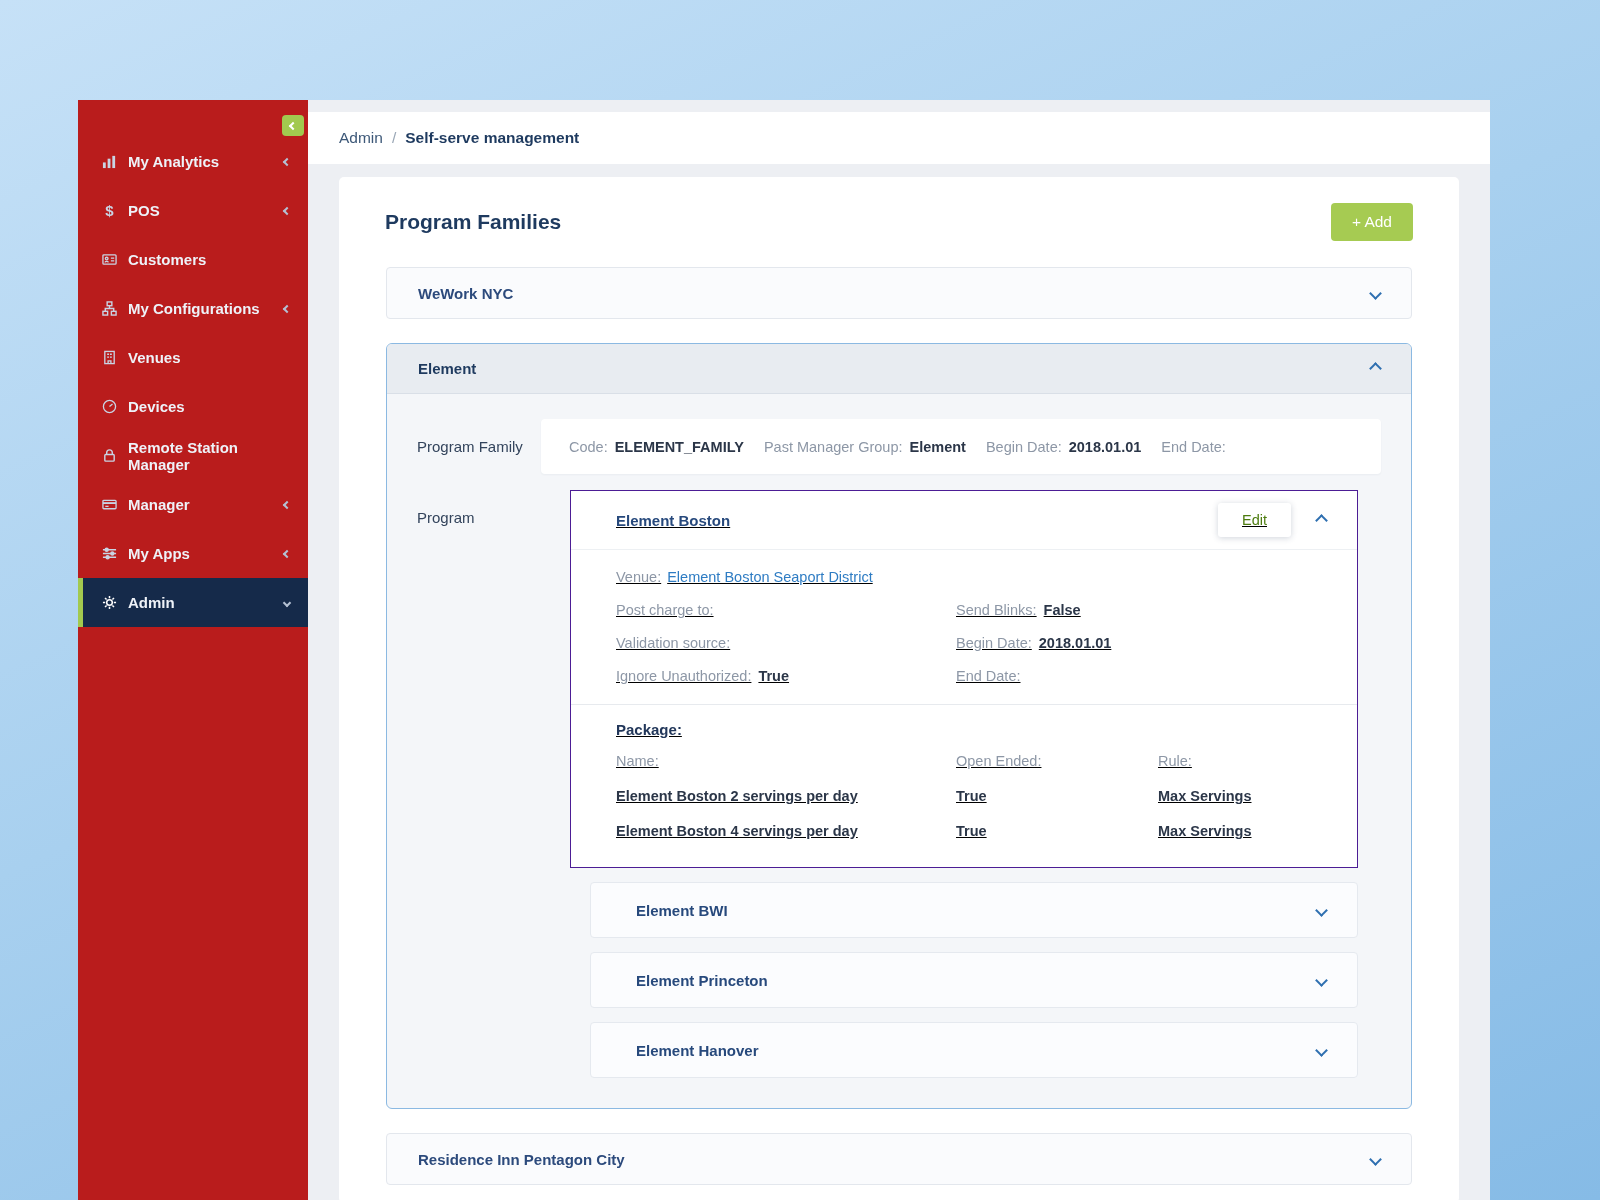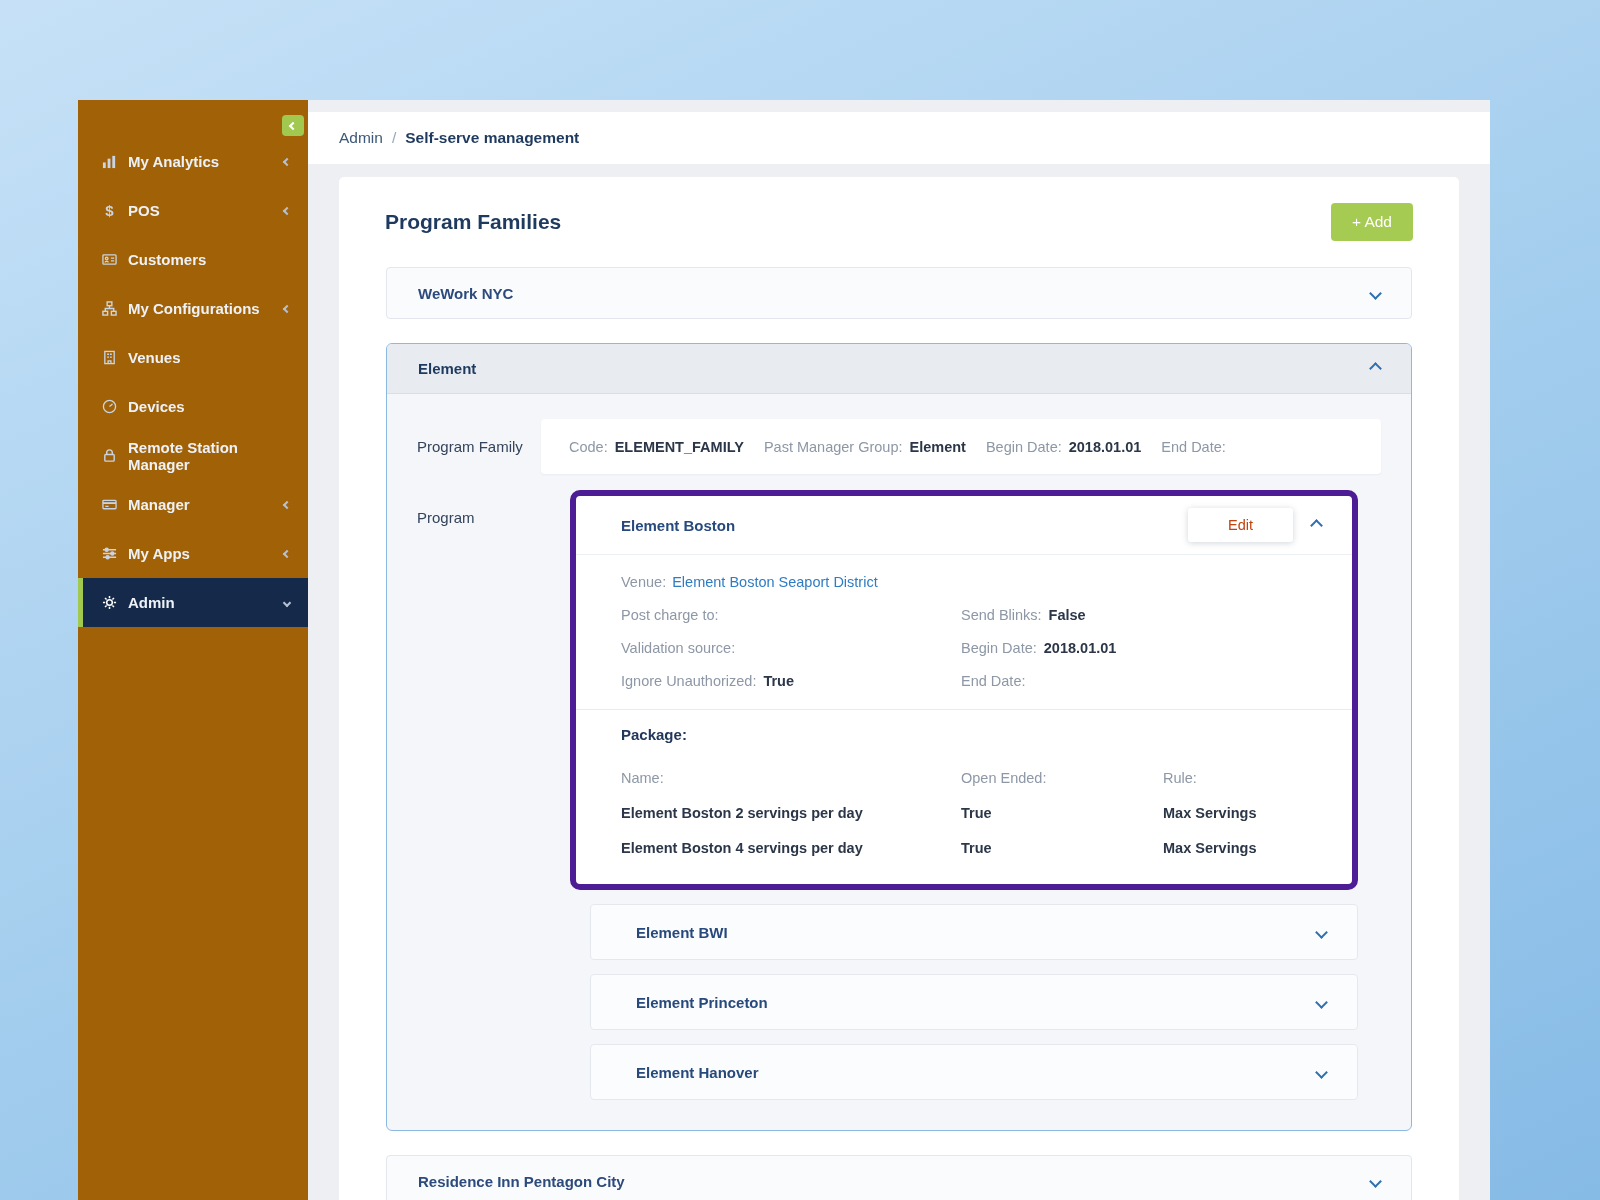--- a/index.html
+++ b/index.html
@@ -15,21 +15,21 @@
   .chev { display: inline-block; width: 8px; height: 8px; flex: none; }
   .chev-left  { border-left: 2px solid currentColor; border-bottom: 2px solid currentColor; transform: rotate(45deg); }
   .chev-down  { border-right: 2px solid currentColor; border-bottom: 2px solid currentColor; transform: rotate(45deg); }
   .chev-up    { border-right: 2px solid currentColor; border-bottom: 2px solid currentColor; transform: rotate(-135deg); }
   .chev.sm { width: 6px; height: 6px; }
   .chev.blue { color: #2e6fb0; width: 9px; height: 9px; }
 
   
   .sidebar {
     position: absolute; left: 78px; top: 100px; width: 230px; height: 1100px;
-    background: #a16207;
+    background: #b91c1c;
   }
   .collapse-btn {
     position: absolute; top: 15px; right: 4px; width: 22px; height: 21px;
     background: #a2c94f; border: none; border-radius: 4px;
     display: flex; align-items: center; justify-content: center;
     color: #ffffff; cursor: pointer;
   }
   .nav { padding-top: 37px; }
   .nav-item {
     height: 49px; display: flex; align-items: center; gap: 10px;
@@ -91,39 +91,39 @@
     display: flex; align-items: center; padding: 0 28px; gap: 20px;
     box-shadow: 0 1px 2px rgba(30,60,100,0.05);
   }
   .pair { white-space: nowrap; font-size: 14.5px; }
   .k { color: #8d97a6; }
   .v { color: #2b3648; font-weight: 600; margin-left: 7px; }
   .link { color: #2e7cc3; margin-left: 6px; text-decoration: none; cursor: pointer; font-weight: 400; }
 
   .programs { flex: 1; margin-left: 29px; margin-right: 23px; }
 
-  .boston { background: #ffffff; border: 6px solid #4c1d95; border-radius: 10px; }
+  .boston { background: #ffffff; border: 1px solid #4c1d95; border-radius: 0; text-decoration: underline; }
   .boston-header {
     height: 59px; display: flex; align-items: center;
     padding: 0 31px 0 45px; border-bottom: 1px solid #edf0f3;
   }
   .prog-title { color: #27497c; font-size: 15px; font-weight: 600; }
   .edit-btn {
-    margin-left: auto; margin-right: 19px; background: #ffffff; color: #c2410c;
+    margin-left: auto; margin-right: 26px; background: #ffffff; color: #4d7c0f;
     border: none; border-radius: 3px; box-shadow: 0 1px 6px rgba(40,60,90,0.22);
-    padding: 9px 40px; font-size: 14.5px; font-family: inherit; cursor: pointer;
+    padding: 9px 24px; font-size: 14.5px; font-family: inherit; cursor: pointer;
   }
   .boston-body { padding: 17px 45px 26px; }
 
   .detail-grid { display: grid; grid-template-columns: 340px 1fr; row-gap: 13px; font-size: 14.5px; line-height: 20px; }
   .cell.full { grid-column: 1 / -1; }
 
   .divider { border-top: 1px solid #e7eaee; margin: 18px -45px 16px; }
 
-  .pkg-title { color: #22375a; font-weight: 700; font-size: 15px; margin-bottom: 26px; }
+  .pkg-title { color: #22375a; font-weight: 700; font-size: 15px; margin-bottom: 14px; }
   .pkg-grid { display: grid; grid-template-columns: 340px 202px 1fr; row-gap: 16px; font-size: 14.5px; line-height: 19px; }
   .pkg-grid .val { color: #2b3648; font-weight: 600; }
 
   .prog-row {
     height: 56px; background: #fbfcfe; border: 1px solid #e5e9ef; border-radius: 4px;
     margin-top: 14px; display: flex; align-items: center; justify-content: space-between;
     padding: 0 31px 0 45px; cursor: pointer; margin-left: 20px;
   }
 </style>
 </head>

